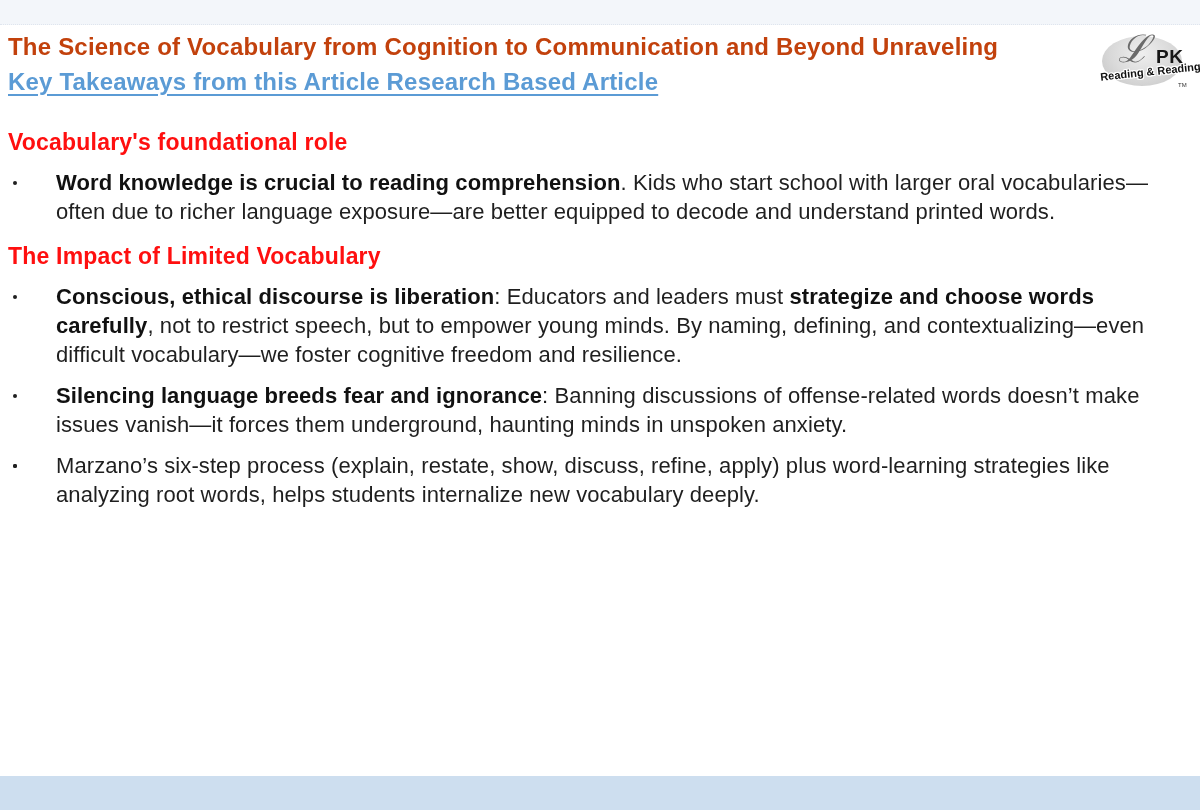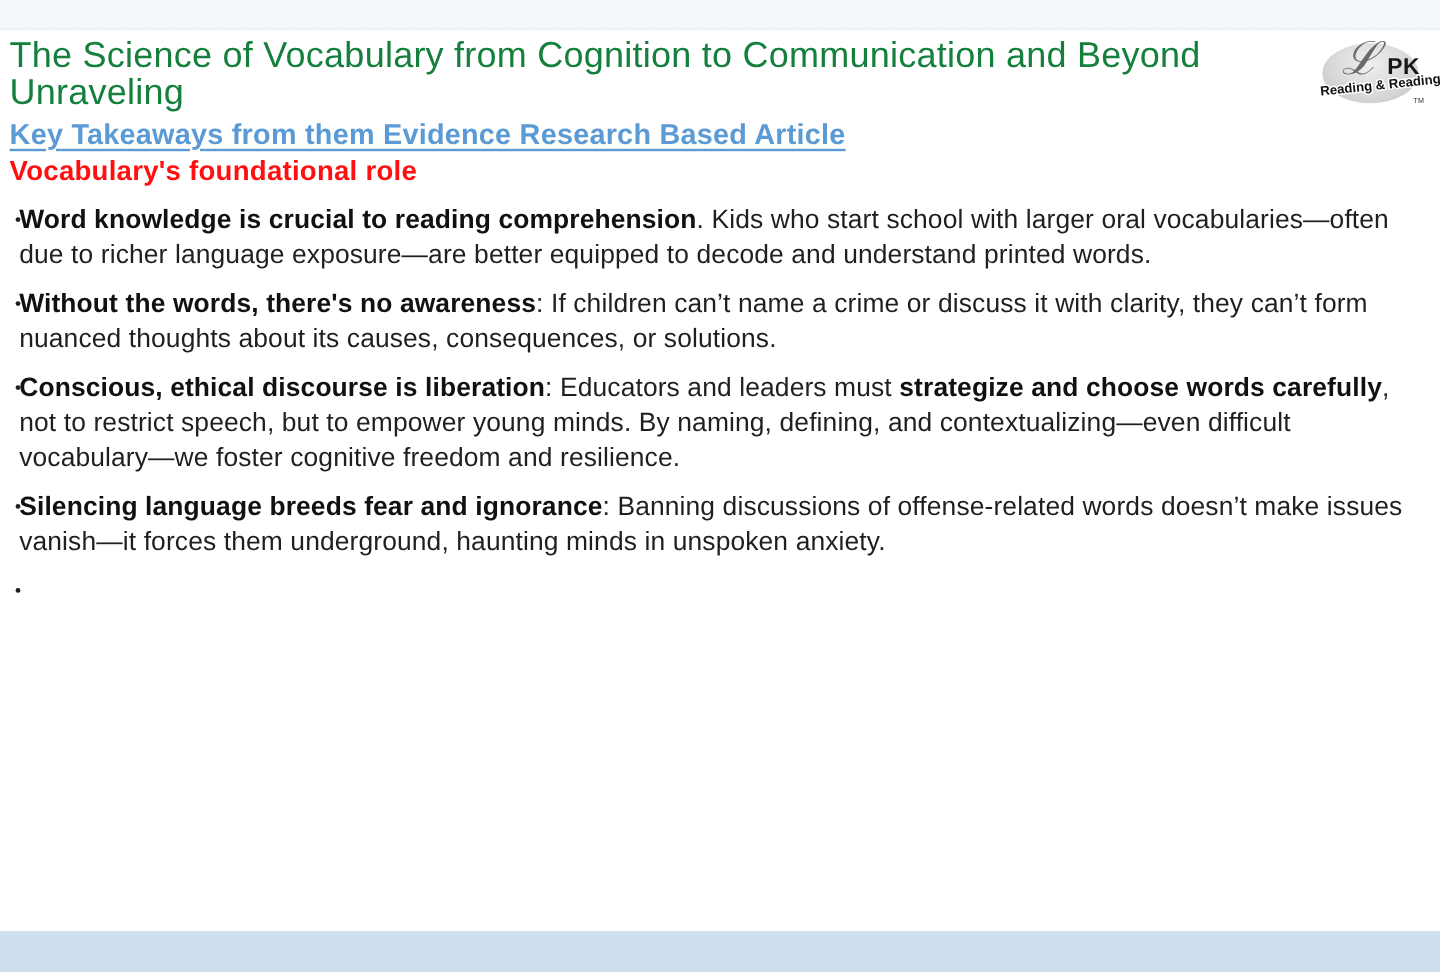--- a/index.html
+++ b/index.html
@@ -10,60 +10,61 @@
     --ink:#1C1C1C;
   }
   *{box-sizing:border-box;margin:0;padding:0;}
   html,body{width:1200px;height:810px;overflow:hidden;background:#ffffff;}
   body{font-family:"Liberation Sans", sans-serif;color:var(--ink);position:relative;}
 
   .topbar{position:absolute;top:0;left:0;width:1200px;height:25px;background:var(--topbar);border-bottom:1px dotted #dfe5ee;}
   .bottombar{position:absolute;bottom:0;left:0;width:1200px;height:34px;background:var(--bottombar);}
 
   .header{position:absolute;top:31px;left:8px;width:1080px;}
-  .doc-title{font-size:30px;font-weight:normal;letter-spacing:.2px;color:#15803d;line-height:31px;}
+  .doc-title{font-size:24px;font-weight:bold;letter-spacing:.2px;color:#c2410c;line-height:31px;}
   .doc-subtitle{display:inline-block;margin-top:4px;font-size:24px;font-weight:bold;letter-spacing:.2px;color:var(--link_blue);text-decoration:underline;text-decoration-thickness:2px;text-underline-offset:4px;line-height:31px;cursor:pointer;}
 
   
   .logo{position:absolute;top:34px;left:1100px;width:86px;height:60px;}
   .logo-oval{position:absolute;top:2px;left:2px;width:80px;height:50px;border-radius:50%;
     background:radial-gradient(ellipse at 50% 35%, #efefef 0%, #d9d9d9 55%, #c2c2c2 100%);}
   .logo-script{position:absolute;top:-4px;left:18px;font-family:"DejaVu Serif", serif;font-style:italic;font-size:38px;color:#6a6a6a;line-height:1;}
   .logo-brand{position:absolute;top:12px;left:56px;font-size:19px;font-weight:bold;color:#161616;letter-spacing:.5px;}
   .logo-tagline{position:absolute;top:32px;left:0px;width:90px;font-size:11px;font-weight:bold;color:#111;
     transform:rotate(-6deg);white-space:nowrap;
     text-shadow:-1px -1px 0 #fff,1px -1px 0 #fff,-1px 1px 0 #fff,1px 1px 0 #fff,0 1px 0 #fff,0 -1px 0 #fff,1px 0 0 #fff,-1px 0 0 #fff;}
   .logo-tm{position:absolute;top:48px;left:78px;font-size:6px;color:#333;}
 
   .content{position:absolute;top:112px;left:0;width:1200px;padding-right:14px;}
   .section-heading{margin:16px 0 4px 8px;font-size:23px;font-weight:bold;color:var(--red);letter-spacing:.2px;line-height:28px;}
-  .bullet{position:relative;margin:12px 0 12px 0;padding-left:16px;font-size:22px;line-height:29px;letter-spacing:.1px;color:#1f1f1f;}
+  .bullet{position:relative;margin:12px 0 12px 0;padding-left:56px;font-size:22px;line-height:29px;letter-spacing:.1px;color:#1f1f1f;}
   .bullet .dot{position:absolute;left:13px;top:13px;width:4px;height:4px;border-radius:50%;background:#1f1f1f;}
   .bullet b{color:#111;}
 </style>
 </head>
 <body>
 
 <div class="topbar"></div>
 
 <div class="header">
   <div class="doc-title">The Science of Vocabulary from Cognition to Communication and Beyond Unraveling</div>
-  <a class="doc-subtitle">Key Takeaways from them Evidence Research  Based Article</a>
+  <a class="doc-subtitle">Key Takeaways from this Article Research  Based Article</a>
 </div>
 
 <div class="logo">
   <div class="logo-oval"></div>
   <div class="logo-script">ℒ</div>
   <div class="logo-brand">PK</div>
   <div class="logo-tagline">Reading &amp; Reading</div>
   <div class="logo-tm">TM</div>
 </div>
 
 <div class="content">
     <div class="section-heading">Vocabulary's foundational role</div>
     <div class="bullet"><span class="dot"></span><span><b>Word knowledge is crucial to reading comprehension</b><span>. Kids who start school with larger oral vocabularies—often due to richer language exposure—are better equipped to decode and understand printed words.</span></span></div>
-    <div class="bullet"><span class="dot"></span><span><b>Without the words, there's no awareness</b><span>: If children can’t name a crime or discuss it with clarity, they can’t form nuanced thoughts about its causes, consequences, or solutions.</span></span></div>
+    <div class="section-heading">The Impact of Limited Vocabulary</div>
     <div class="bullet"><span class="dot"></span><span><b>Conscious, ethical discourse is liberation</b><span>: Educators and leaders must </span><b>strategize and choose words carefully</b><span>, not to restrict speech, but to empower young minds. By naming, defining, and contextualizing—even difficult vocabulary—we foster cognitive freedom and resilience.</span></span></div>
     <div class="bullet"><span class="dot"></span><span><b>Silencing language breeds fear and ignorance</b><span>: Banning discussions of offense-related words doesn’t make issues vanish—it forces them underground, haunting minds in unspoken anxiety.</span></span></div>
     <div class="bullet"><span class="dot"></span></div>
+    <div class="bullet"><span class="dot"></span><span><span>Marzano’s six-step process (explain, restate, show, discuss, refine, apply) plus word-learning strategies like analyzing root words, helps students internalize new vocabulary deeply.</span></span></div>
   </div>
 
 <div class="bottombar"></div>
 
 </body></html>

